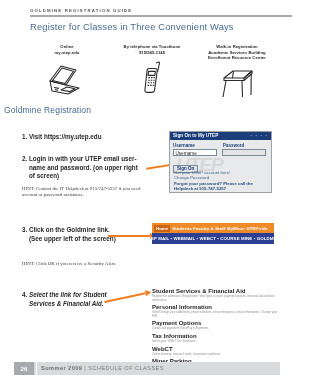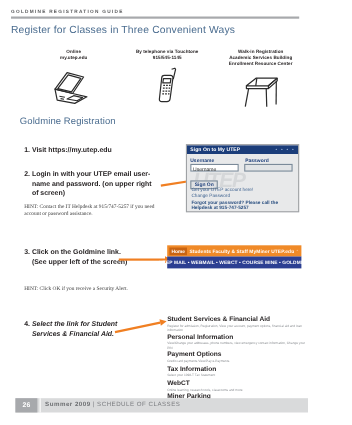--- a/index.html
+++ b/index.html
@@ -7,21 +7,21 @@
     width:298px;height:386px;
     background:#ffffff;
     font-family:"Liberation Sans", sans-serif;
     color:#231f20;
     overflow:hidden;
     position:relative;
   }
   .page{position:relative;width:298px;height:386px;}
 
   
-  .masthead{position:absolute;left:10px;top:8px;width:262px;}
+  .masthead{position:absolute;left:30px;top:8px;width:262px;}
   .masthead-kicker{
     font-size:4.3px;letter-spacing:1.15px;font-weight:700;
     color:#58595b;text-transform:uppercase;white-space:nowrap;
   }
   .masthead-rule{
     margin-top:2px;height:2.2px;background:#a7a9ac;width:262px;
   }
   .masthead-title{
     margin-top:4px;font-size:9.4px;color:#4a6c8f;letter-spacing:.15px;
     font-weight:400;white-space:nowrap;
@@ -35,21 +35,21 @@
   .way-3{left:176px;width:86px;}
   .way-line{
     font-size:4.2px;font-weight:700;color:#231f20;line-height:5.6px;
     letter-spacing:.05px;white-space:nowrap;
   }
   .way-art{margin-top:7px;display:flex;justify-content:center;align-items:flex-end;height:34px;}
   .way-3 .way-art{margin-top:4px;}
 
   
   .section-title{
-    position:absolute;left:18px;top:105px;
+    position:absolute;left:4px;top:105px;
     font-size:8.6px;color:#4a6c8f;letter-spacing:.1px;
   }
 
   
   .step{position:absolute;width:128px;}
   .step-text{
     font-size:6.3px;font-weight:700;line-height:8.6px;color:#231f20;
   }
   .step-text .ital{font-style:italic;}
   .step-indent{display:block;padding-left:7px;}

